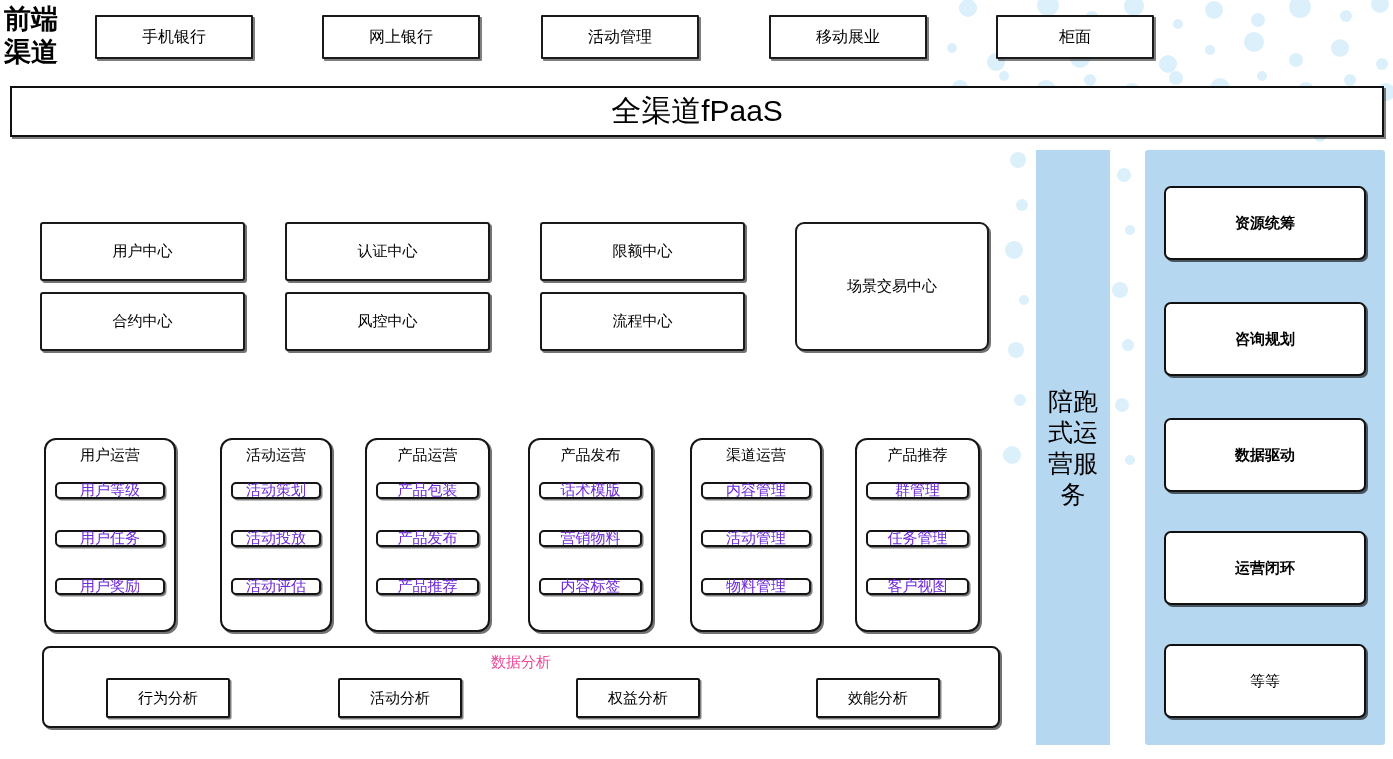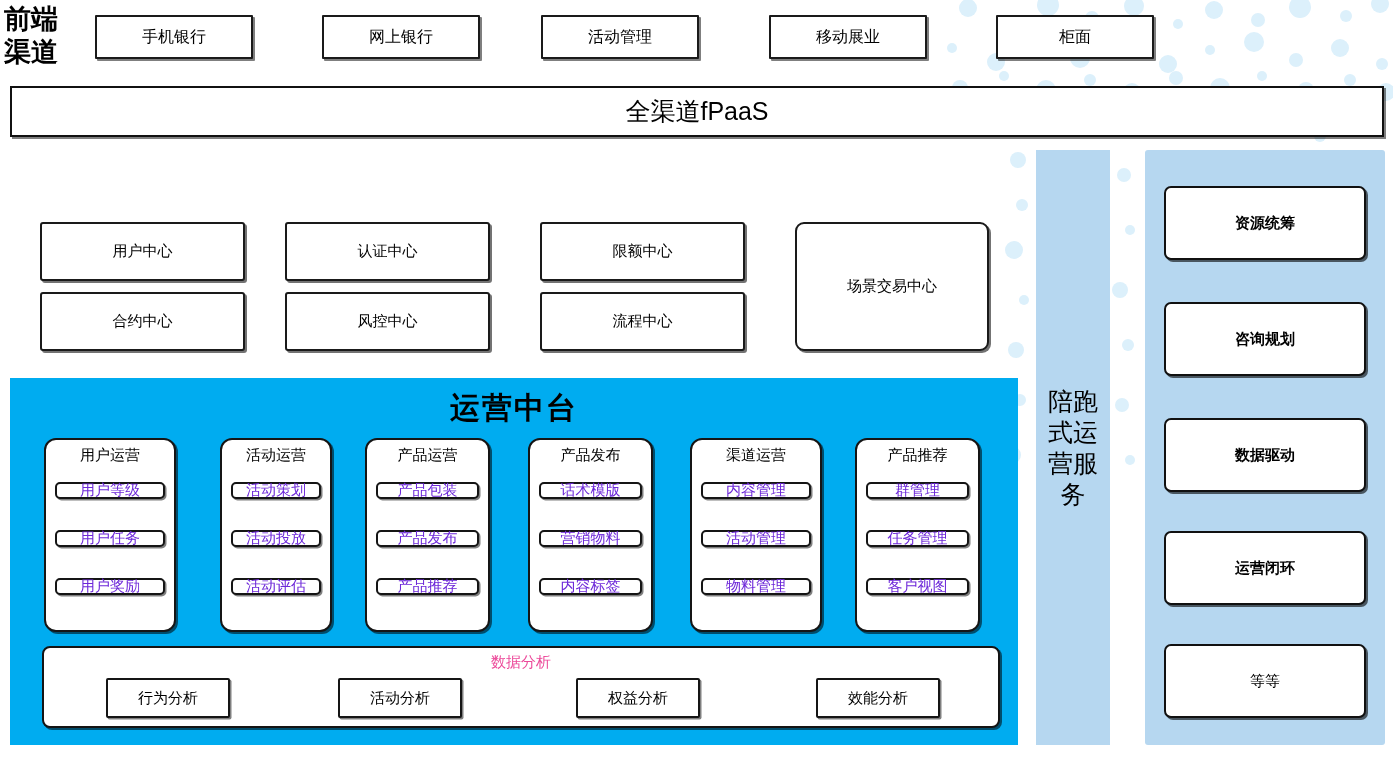--- a/index.html
+++ b/index.html
@@ -80,21 +80,21 @@
     left: 10px;
     top: 86px;
     width: 1374px;
     height: 51px;
     background: #ffffff;
     border: 2px solid #111;
     box-sizing: border-box;
     display: flex;
     align-items: center;
     justify-content: center;
-    font-size: 25px;
+    font-size: 30px;
     color: #000;
     z-index: 3;
     box-shadow: 2px 2px 0 rgba(0,0,0,0.5);
   }
 
   
   .platform {
     position: absolute;
     background: #00acf0;
     box-sizing: border-box;
@@ -329,23 +329,20 @@
 
 
   <div class="box trade-box" style="left:40px;  top:222px; width:205px; height:59px;">用户中心</div>
   <div class="box trade-box" style="left:285px; top:222px; width:205px; height:59px;">认证中心</div>
   <div class="box trade-box" style="left:540px; top:222px; width:205px; height:59px;">限额中心</div>
   <div class="box trade-box" style="left:40px;  top:292px; width:205px; height:59px;">合约中心</div>
   <div class="box trade-box" style="left:285px; top:292px; width:205px; height:59px;">风控中心</div>
   <div class="box trade-box" style="left:540px; top:292px; width:205px; height:59px;">流程中心</div>
   <div class="box trade-box-tall" style="left:795px; top:222px; width:194px; height:129px;">场景交易中心</div>
 
-  <div class="platform" id="ops-platform" style="left:10px; top:378px; width:1008px; height:367px;">
-    <div class="platform-title" style="top:10px;">运营中台</div>
-  </div>
 
   <div class="ops-col" style="left:44px; top:438px; width:132px; height:194px;">
     <div class="ops-col-title">用户运营</div>
     <div class="ops-item" style="top:42px;">用户等级</div>
     <div class="ops-item" style="top:90px;">用户任务</div>
     <div class="ops-item" style="top:138px;">用户奖励</div>
   </div>
 
   <div class="ops-col" style="left:220px; top:438px; width:112px; height:194px;">
     <div class="ops-col-title">活动运营</div>

